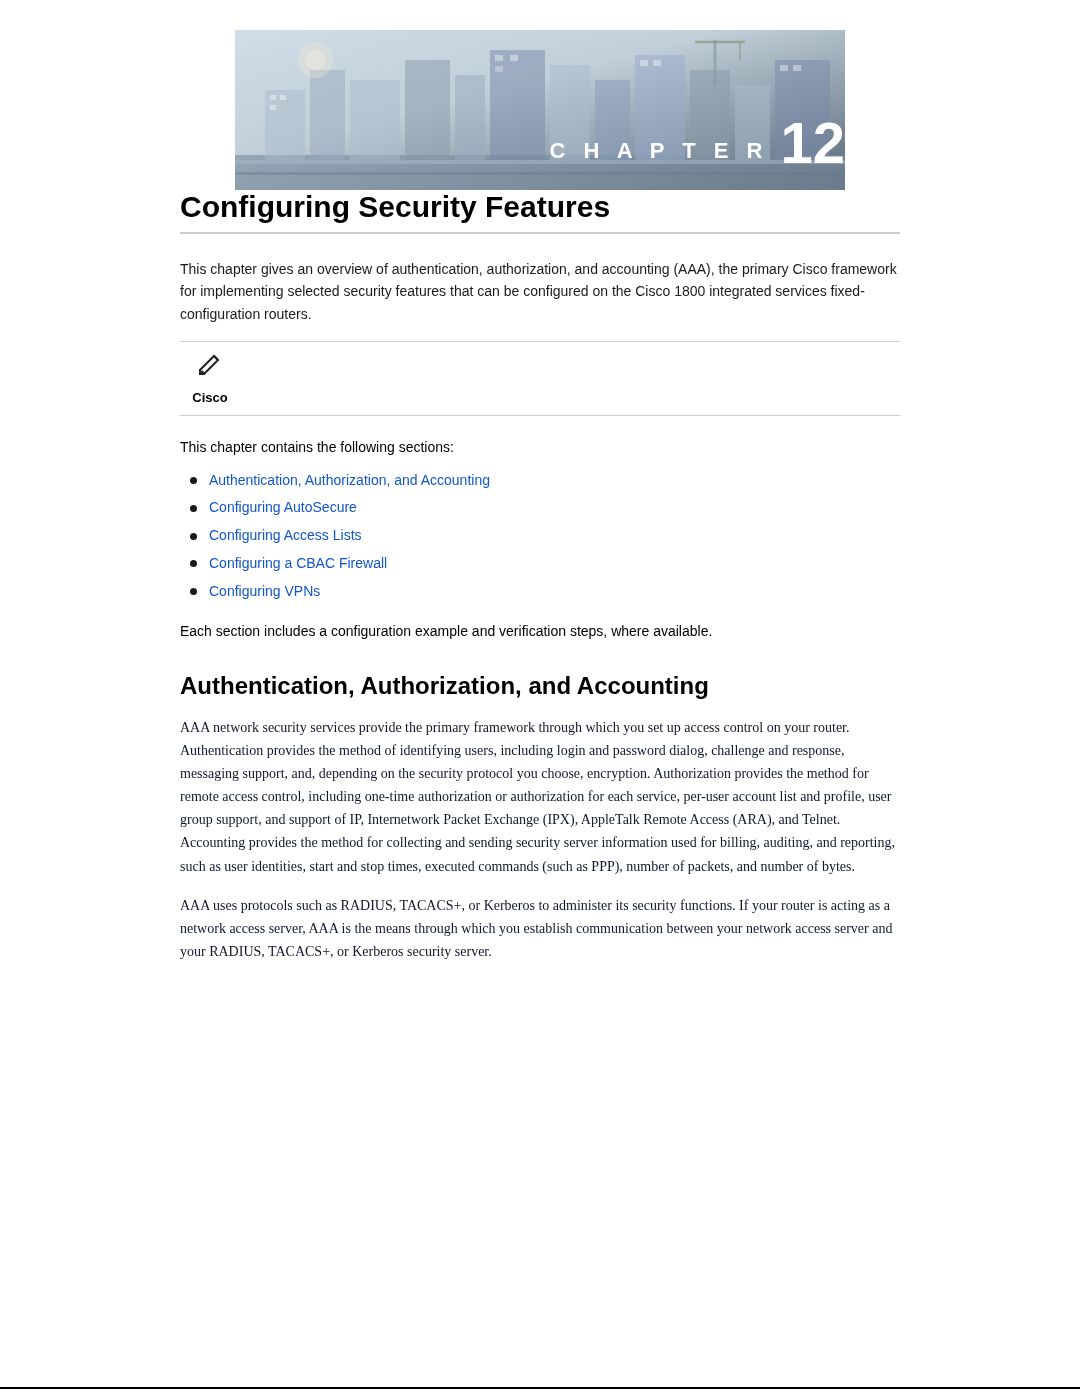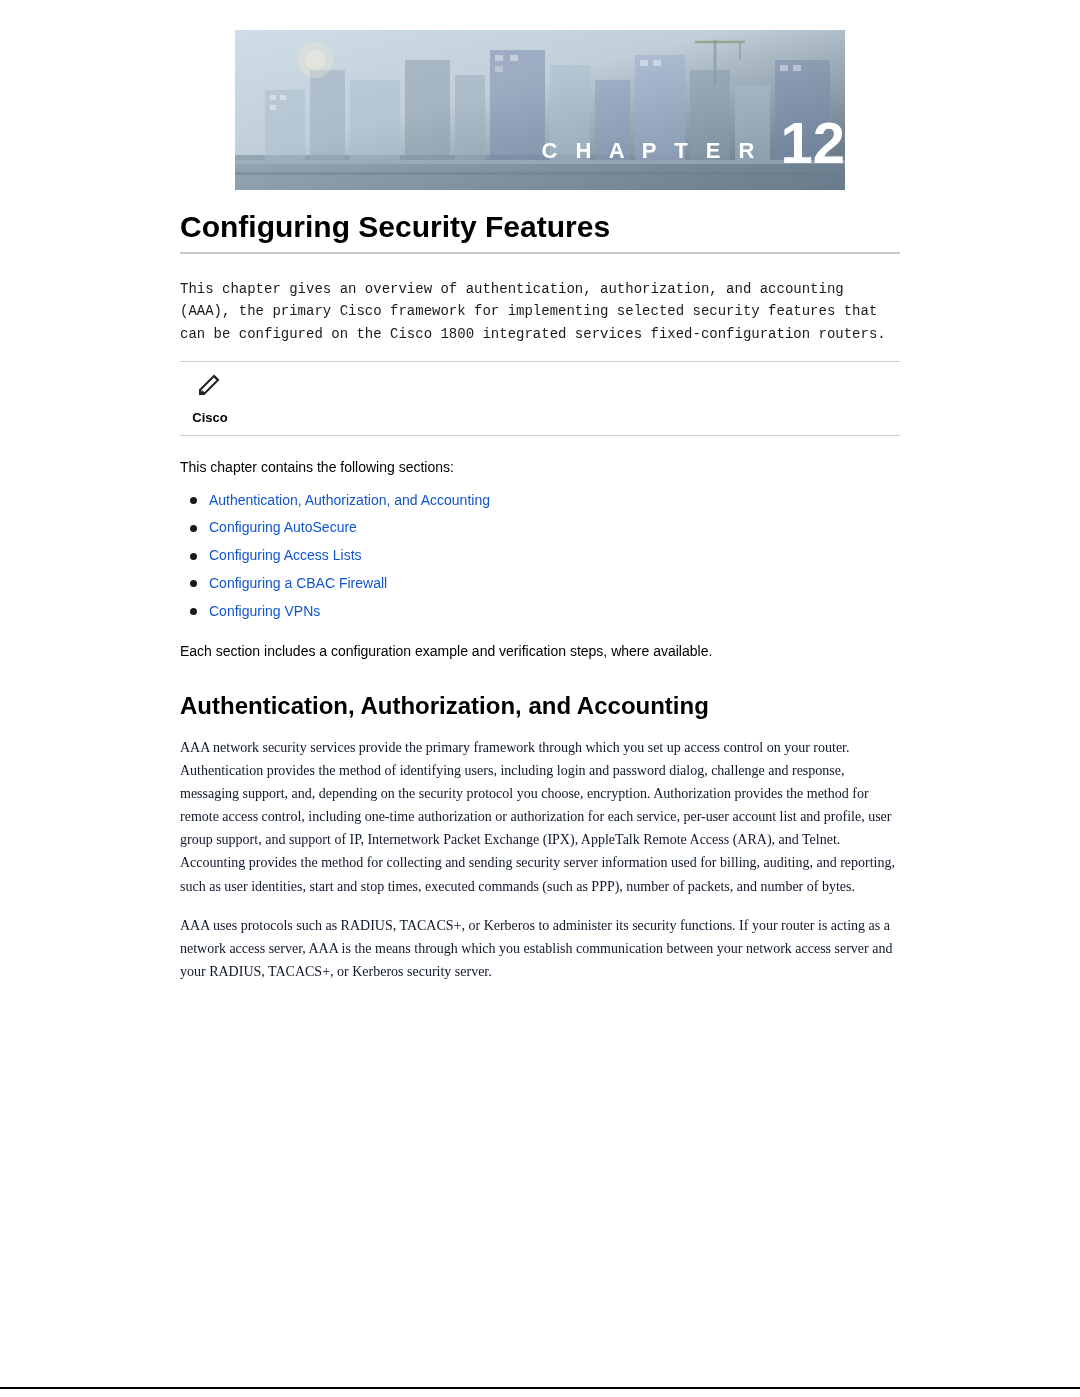--- a/index.html
+++ b/index.html
@@ -47,21 +47,21 @@
       width: 100%;
       height: 100%;
     }
 
     .chapter-label {
       position: absolute;
       bottom: 18px;
       right: 0;
       display: flex;
       align-items: flex-end;
-      gap: 16px;
+      gap: 8px;
     }
 
     .chapter-text {
       font-size: 22px;
       font-weight: bold;
       color: #ffffff;
       letter-spacing: 6px;
       padding-bottom: 8px;
       padding-right: 4px;
     }
@@ -70,40 +70,38 @@
       font-size: 58px;
       font-weight: bold;
       color: #ffffff;
       line-height: 1;
     }
 
     
     .content-area {
       width: 720px;
       margin: 0 auto;
-      padding-top: 20px;
     }
 
     
     .chapter-title {
       font-size: 30px;
       font-weight: bold;
       color: #000000;
       margin-bottom: 8px;
       padding-bottom: 8px;
       border-bottom: 2px solid #cccccc;
     }
 
     
     .intro-text {
       margin-top: 24px;
       margin-bottom: 16px;
       line-height: 1.6;
       color: #1a1a1a;
-      font-family: Liberation Mono, monospace;
     }
 
     
     .note-box {
       display: flex;
       align-items: flex-start;
       border-top: 1px solid #cccccc;
       border-bottom: 1px solid #cccccc;
       padding: 10px 0;
       margin-bottom: 20px;

